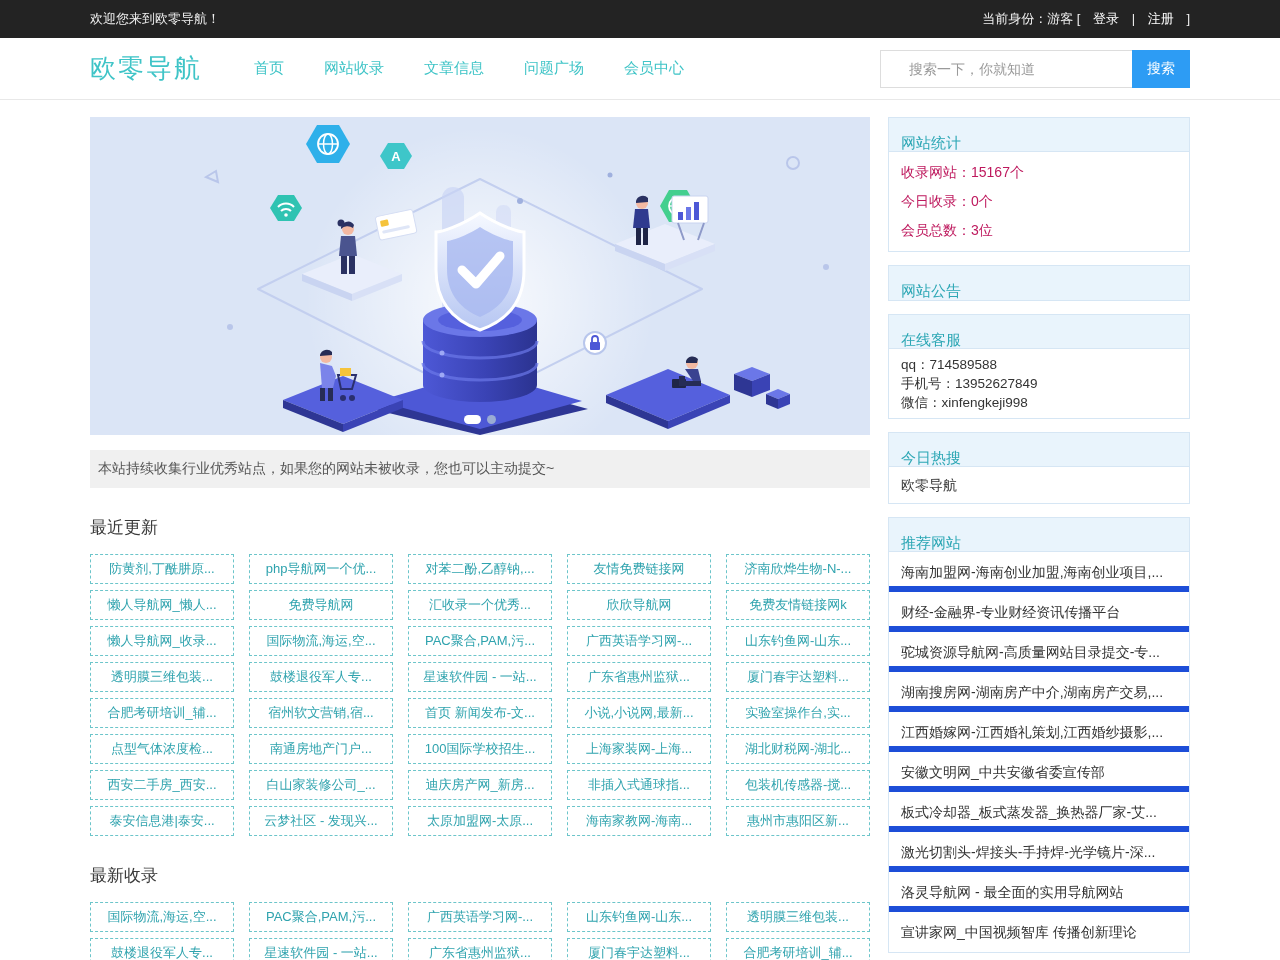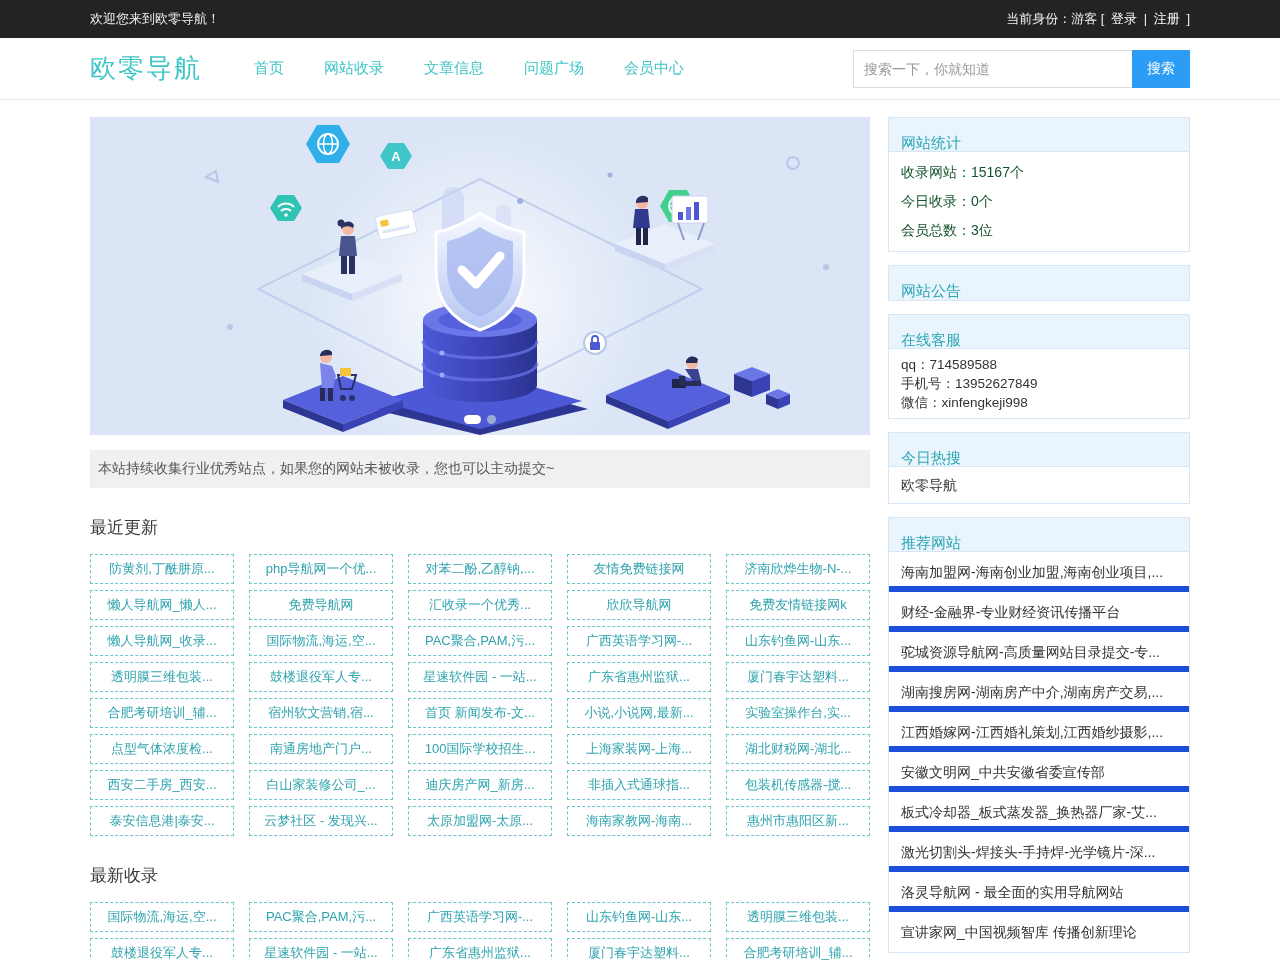--- a/index.html
+++ b/index.html
@@ -2,28 +2,28 @@
 <html><head>
 <meta charset="utf-8">
 <style>
   *{margin:0;padding:0;box-sizing:border-box}
   html,body{width:1280px;height:960px;overflow:hidden}
   body{background:#fff;font-family:"Liberation Sans","DejaVu Sans",sans-serif;color:#333}
   a{text-decoration:none;cursor:pointer}
   
   .topbar{height:38px;background:#232323;color:#eee;font-size:13px;display:flex;align-items:center;justify-content:space-between;padding:10px 90px}
   .topbar a{color:#fff}
-  .topbar-right span,.topbar-right a{margin-left:3px}
+  .topbar-right span,.topbar-right a{margin-left:9px}
   
   .header{height:62px;display:flex;align-items:center;padding:0 90px;border-bottom:1px solid #e8e8e8;background:#fff}
   .logo{font-size:26px;color:#3fc4c7;letter-spacing:2px;margin-right:52px;white-space:nowrap}
   .nav{display:flex;gap:40px}
   .nav a{color:#3fc4c7;font-size:15px;white-space:nowrap}
   .search{margin-left:auto;display:flex}
-  .search-input{width:279px;height:38px;border:1px solid #ddd;border-right:none;padding:0 10px;font-size:14px;outline:none;font-family:inherit;color:#333}
+  .search-input{width:252px;height:38px;border:1px solid #ddd;border-right:none;padding:0 28px;font-size:14px;outline:none;font-family:inherit;color:#333}
   .search-input::placeholder{color:#9a9a9a}
   .search-btn{width:58px;height:38px;background:#2d9cf4;color:#fff;border:none;font-size:14px;cursor:pointer;font-family:Liberation Mono, monospace}
   
   .main{width:1100px;margin:17px auto 0;display:flex;gap:18px;align-items:flex-start}
   .left{width:780px}
   .right{width:302px}
   
   .banner{position:relative;height:318px;background:#dbe5f6;overflow:hidden}
   .banner-svg{display:block;width:780px;height:318px}
   .dots{position:absolute;left:0;right:0;bottom:11px;display:flex;justify-content:center;gap:6px;align-items:center}
@@ -32,21 +32,21 @@
   
   .notice{margin-top:15px;background:#f0f0f0;color:#555;font-size:14px;padding:10px 8px}
   .sec-title{font-size:17px;font-weight:500;color:#3a3a3a;margin:28px 0 15px}
   .linkgrid{display:grid;grid-template-columns:repeat(5,1fr);gap:6px 15px}
   .cell{display:block;height:30px;line-height:28px;border:1px dashed #6cc5ca;color:#2fa3ae;font-size:13px;text-align:center;padding:0 6px;white-space:nowrap;overflow:hidden}
   
   .sbox{border:1px solid #d6e6f4;margin-bottom:13px;background:#fff}
   .sbox-h{height:34px;line-height:33px;background:#e9f4fc;border-bottom:1px solid #d6e6f4;color:#2da7b5;font-size:15px;padding:8px 12px}
   .sbox-h.only{border-bottom:none}
   .sbox-body{padding:6px 12px}
-  .stat-line{font-size:14px;color:#14532d;line-height:29px}
+  .stat-line{font-size:14px;color:#be185d;line-height:29px}
   .svc-line{font-size:13.5px;color:#333;line-height:19px}
   .hot-line{font-size:14px;color:#333;line-height:24px}
   .rec-list{display:block}
   .rec-item{display:block;height:40px;line-height:40px;padding:0 12px;font-size:14px;color:#333;border-bottom:6px solid #1d4ed8;white-space:nowrap;overflow:hidden}
   .rec-item:last-child{border-bottom:none}
 </style>
 </head>
 <body>
 
 <div class="topbar">

